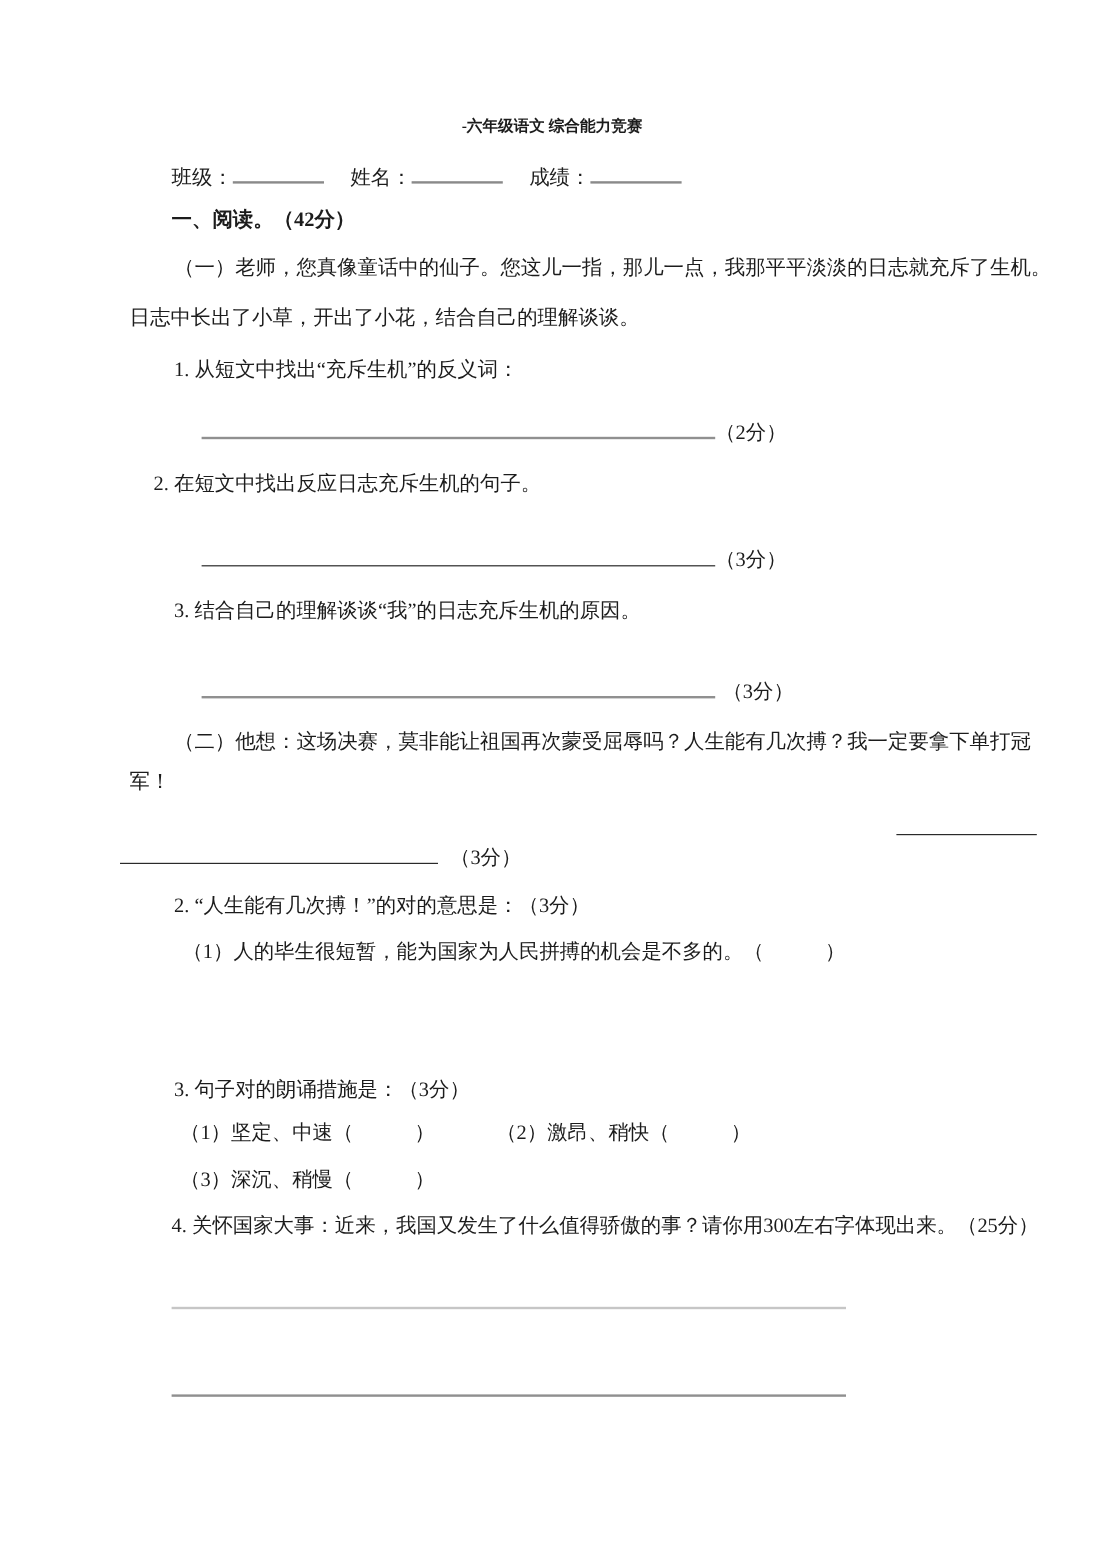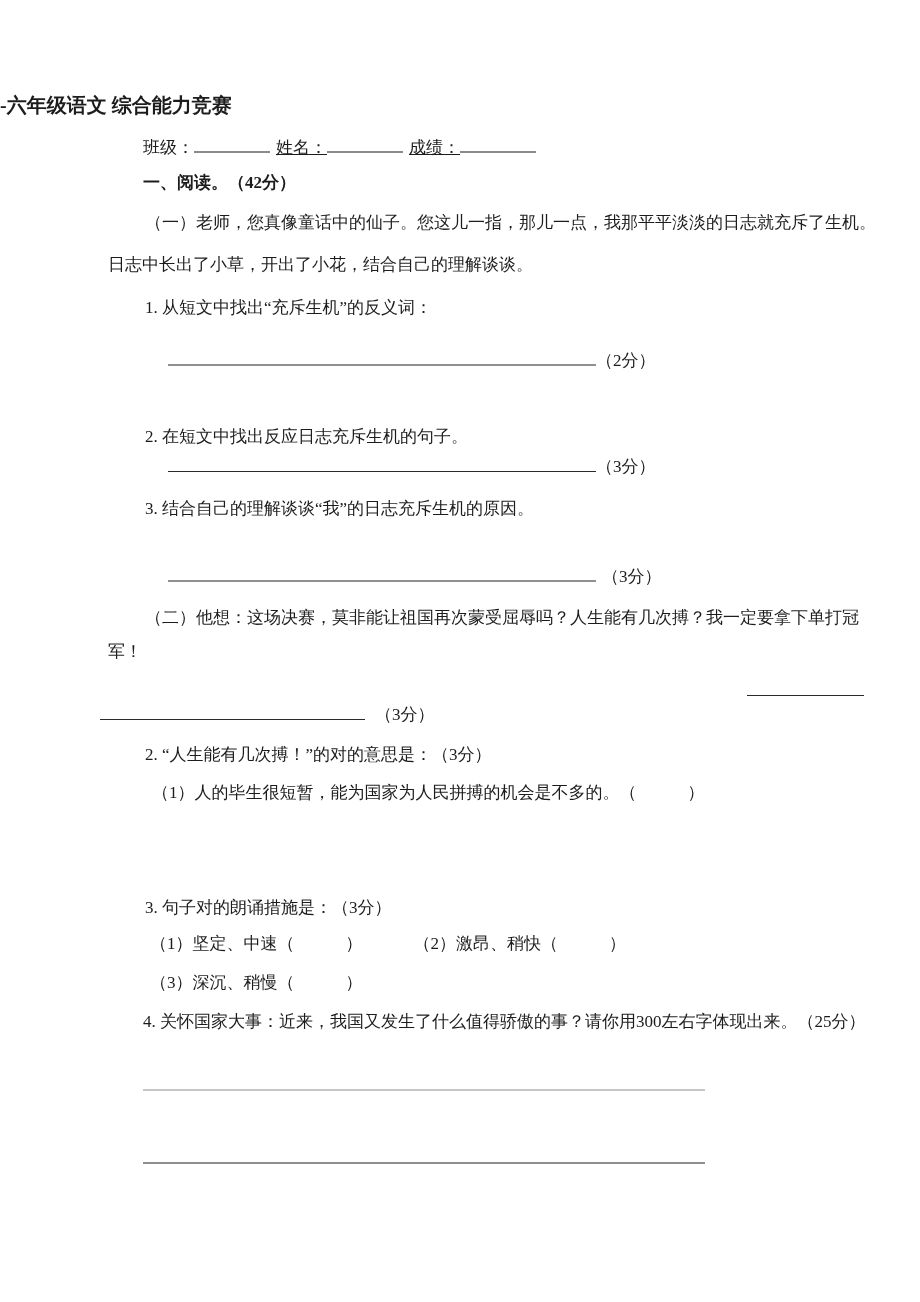--- a/index.html
+++ b/index.html
@@ -18,36 +18,37 @@
     overflow: hidden;
   }
   .abs {
     position: absolute;
     white-space: nowrap;
     line-height: 22px;
   }
   .bold { font-weight: bold; }
   .title {
     left: 0; right: 0;
-    font-size: 20px;
+    text-align: center;
+    font-size: 13px;
     font-weight: bold;
   }
   .uline {
     display: inline-block;
     height: 14px;
     border-bottom: 2px solid #8a8a8a;
   }
   .uline.dark { border-bottom: 1.6px solid #2a2a2a; }
   .uline.gray { border-bottom: 2px solid #909090; }
   .score { margin-left: 0; }
   .hline {
     position: absolute;
     height: 0;
   }
-  .hfield { margin-left: 6px; text-decoration: underline; }
+  .hfield { margin-left: 22px; }
 </style>
 </head>
 <body>
 
 <div class="page">
 
   <div class="abs title" style="top:94px;">-六年级语文 综合能力竞赛</div>
 
   <div class="abs" style="top:137px;left:143px;">
     <span>班级：</span><span class="uline" style="width:76px"></span><span class="hfield">姓名：</span><span class="uline" style="width:76px"></span><span class="hfield">成绩：</span><span class="uline" style="width:76px"></span>
@@ -56,21 +57,21 @@
   <div class="abs bold" style="top:172px;left:143px;">一、阅读。（42分）</div>
 
   <div class="abs" style="top:212px;left:145px;">（一）老师，您真像童话中的仙子。您这儿一指，那儿一点，我那平平淡淡的日志就充斥了生机。</div>
   <div class="abs" style="top:254px;left:108px;">日志中长出了小草，开出了小花，结合自己的理解谈谈。</div>
 
   <div class="abs" style="top:297px;left:145px;">1. 从短文中找出“充斥生机”的反义词：</div>
   <div class="abs" style="top:350px;left:168px;">
     <span class="uline gray" style="width:428px"></span><span class="score">（2分）</span>
   </div>
 
-  <div class="abs" style="top:392px;left:145px;margin-top:34px;">2. 在短文中找出反应日志充斥生机的句子。</div>
+  <div class="abs" style="top:392px;left:128px;">2. 在短文中找出反应日志充斥生机的句子。</div>
   <div class="abs" style="top:456px;left:168px;">
     <span class="uline dark" style="width:428px"></span><span class="score">（3分）</span>
   </div>
 
   <div class="abs" style="top:498px;left:145px;">3. 结合自己的理解谈谈“我”的日志充斥生机的原因。</div>
   <div class="abs" style="top:566px;left:168px;">
     <span class="uline gray" style="width:428px"></span><span class="score" style="margin-left:6px">（3分）</span>
   </div>
 
   <div class="abs" style="top:607px;left:145px;">（二）他想：这场决赛，莫非能让祖国再次蒙受屈辱吗？人生能有几次搏？我一定要拿下单打冠</div>

